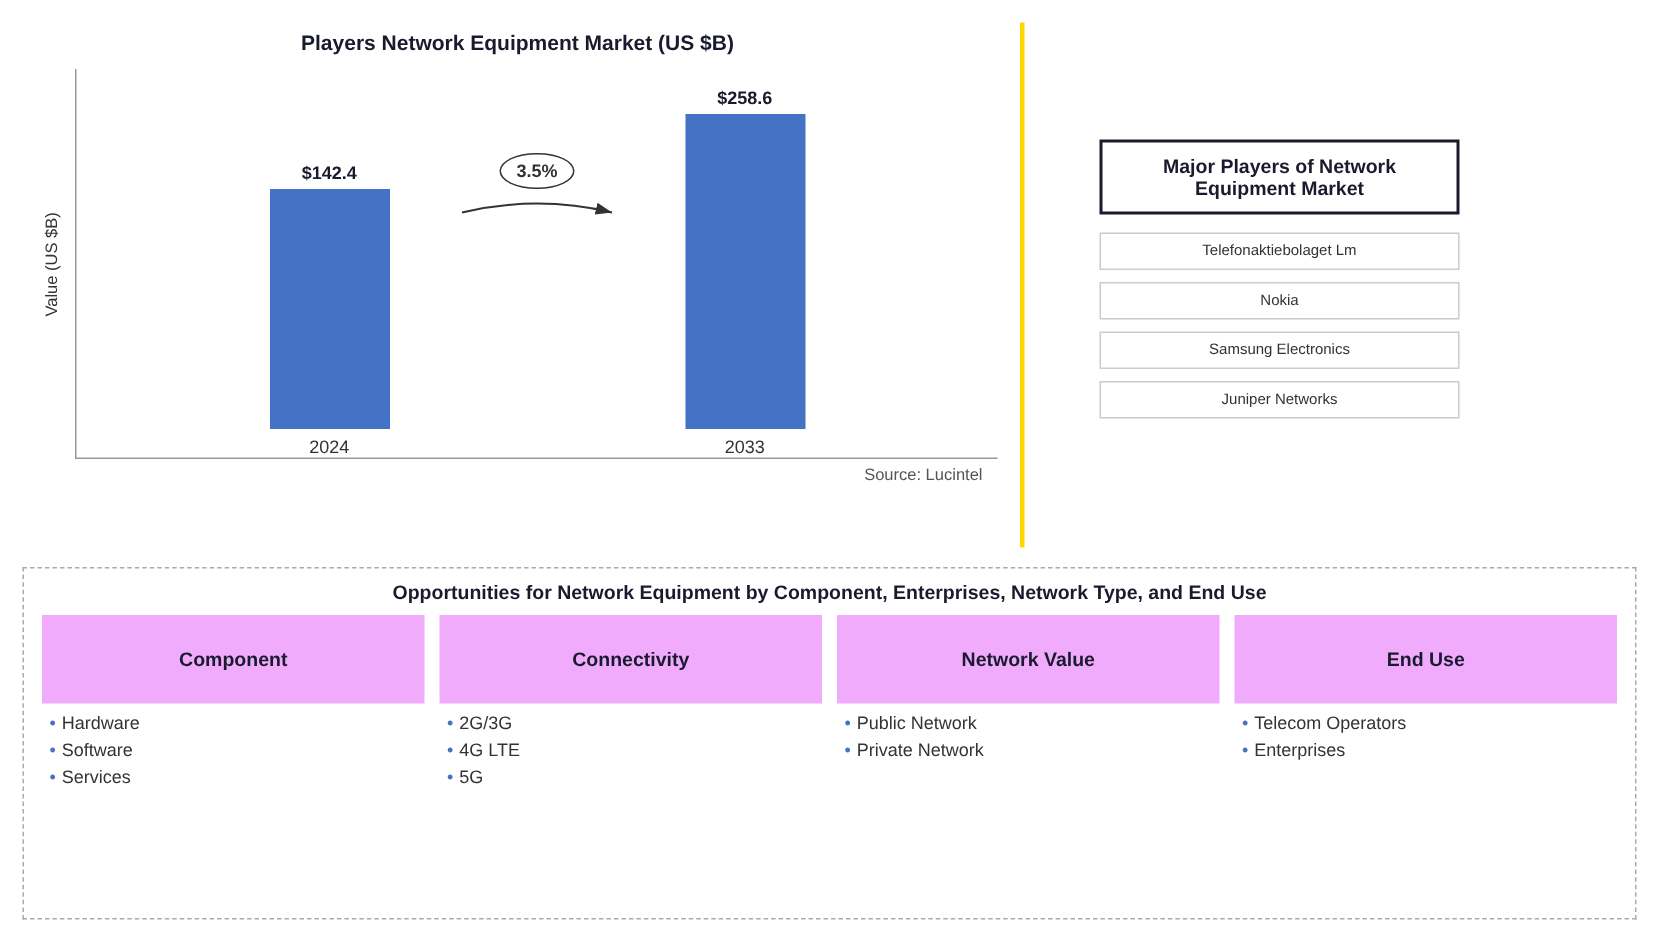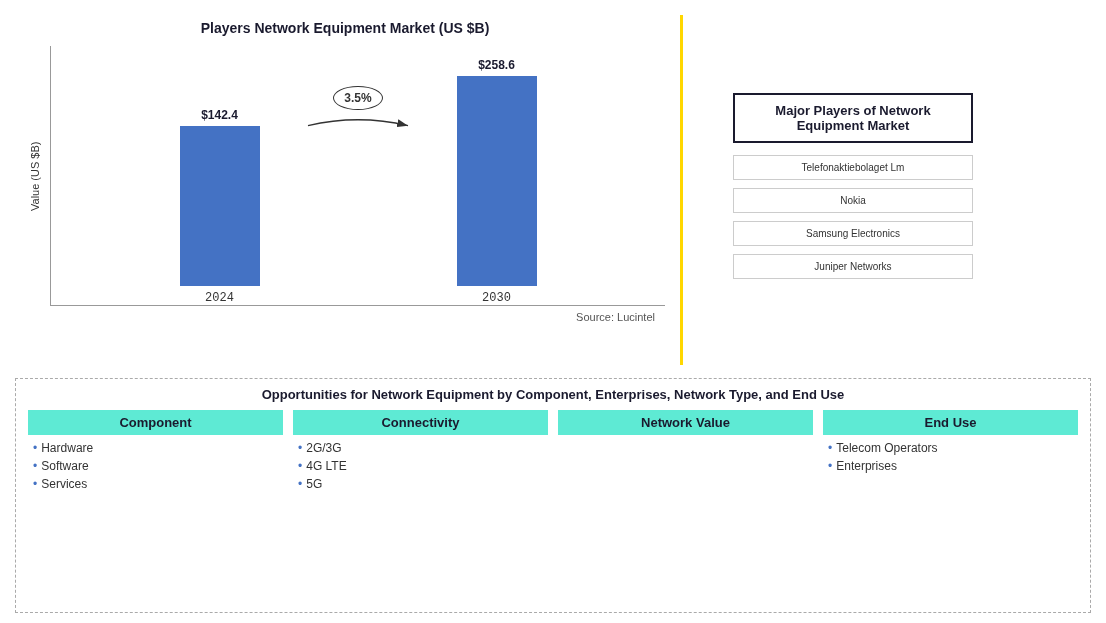--- a/index.html
+++ b/index.html
@@ -101,27 +101,26 @@
 
     .bar {
       background-color: #4472C4;
       width: 80px;
     }
 
     .bar-label {
       font-size: 12px;
       color: #333;
       margin-top: 5px;
-      font-family: Liberation Mono, monospace;
     }
 
     
     .cagr-annotation {
       position: absolute;
-      top: 40px;
+      top: 56px;
       left: 50%;
       transform: translateX(-50%);
       display: flex;
       flex-direction: column;
       align-items: center;
     }
 
     .cagr-bubble {
       border: 1.5px solid #333;
       border-radius: 50%;
@@ -216,26 +215,26 @@
       flex: 1;
     }
 
     .category-col {
       flex: 1;
       display: flex;
       flex-direction: column;
     }
 
     .category-header {
-      background-color: #5eead4;
+      background-color: #f0abfc;
       color: #1a1a2e;
       font-weight: bold;
       font-size: 13px;
       text-align: center;
-      padding: 5px 8px;
+      padding: 22px 8px;
       margin-bottom: 6px;
     }
 
     .category-items {
       display: flex;
       flex-direction: column;
       gap: 4px;
       padding-left: 5px;
     }
 
@@ -279,21 +278,21 @@
 
             <div class="bar-group">
               <div class="bar-value">$142.4</div>
               <div class="bar" style="height:160px;"></div>
               <div class="bar-label">2024</div>
             </div>
 
             <div class="bar-group">
               <div class="bar-value">$258.6</div>
               <div class="bar" style="height:210px;"></div>
-              <div class="bar-label">2030</div>
+              <div class="bar-label">2033</div>
             </div>
           </div>
         </div>
       </div>
 
       <div class="source-text">Source: Lucintel</div>
     </div>
 
     <div class="vertical-divider"></div>
 
@@ -326,20 +325,24 @@
         <div class="category-header">Connectivity</div>
         <div class="category-items">
           <div class="category-item"><span class="bullet">•</span><span>2G/3G</span></div>
           <div class="category-item"><span class="bullet">•</span><span>4G LTE</span></div>
           <div class="category-item"><span class="bullet">•</span><span>5G</span></div>
         </div>
       </div>
 
       <div class="category-col">
         <div class="category-header">Network Value</div>
+        <div class="category-items">
+          <div class="category-item"><span class="bullet">•</span><span>Public Network</span></div>
+          <div class="category-item"><span class="bullet">•</span><span>Private Network</span></div>
+        </div>
       </div>
 
       <div class="category-col">
         <div class="category-header">End Use</div>
         <div class="category-items">
           <div class="category-item"><span class="bullet">•</span><span>Telecom Operators</span></div>
           <div class="category-item"><span class="bullet">•</span><span>Enterprises</span></div>
         </div>
       </div>
 

